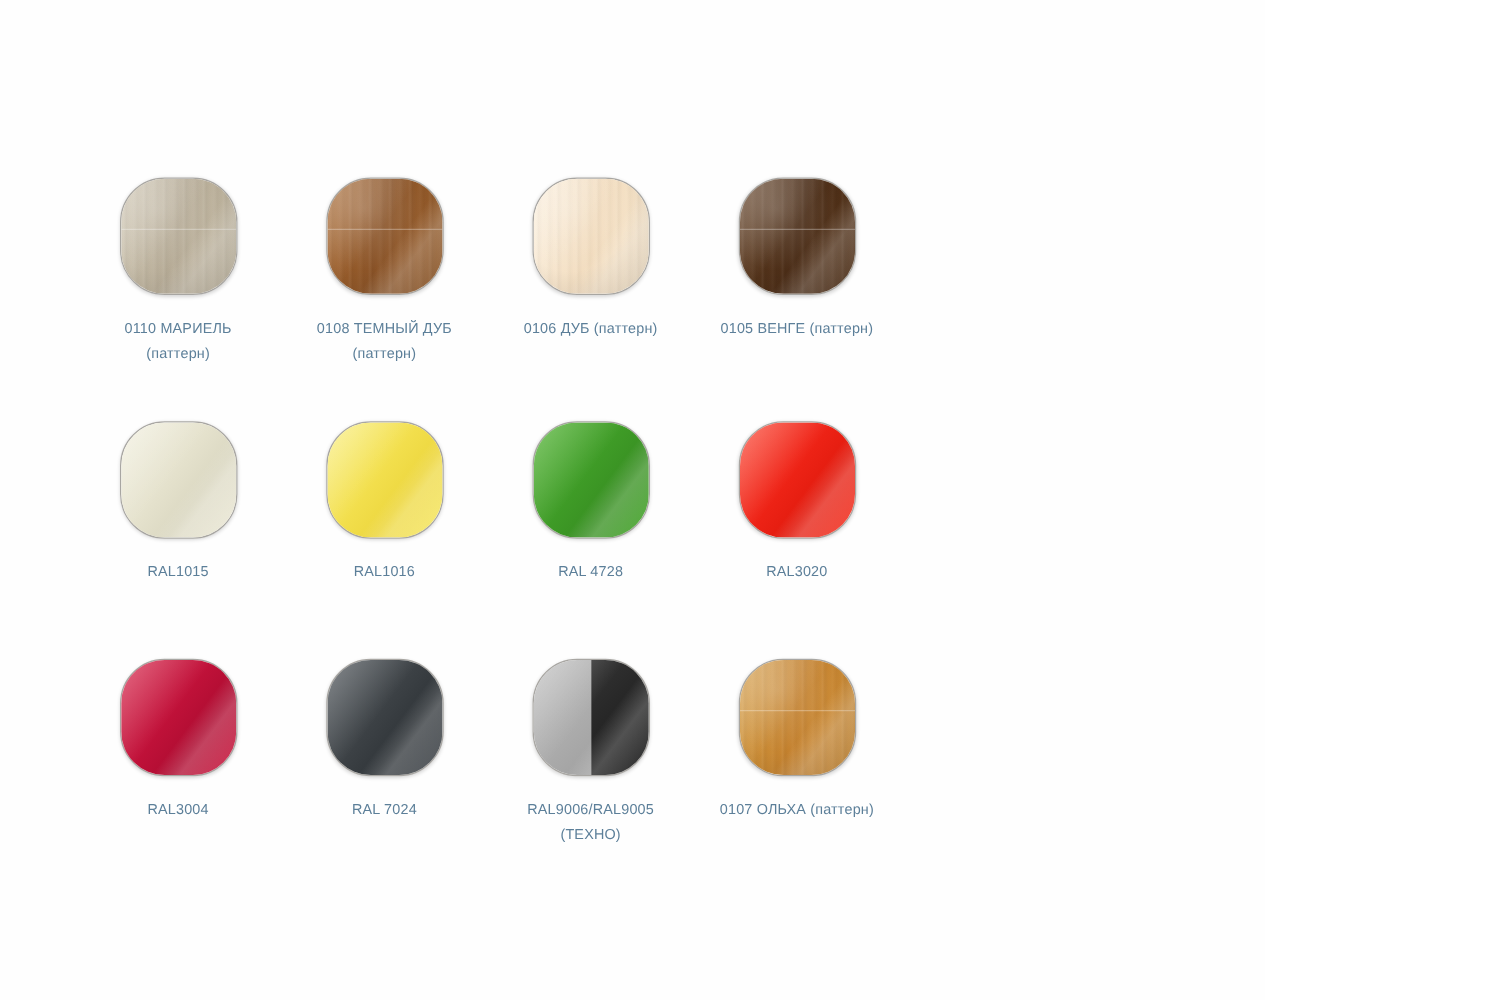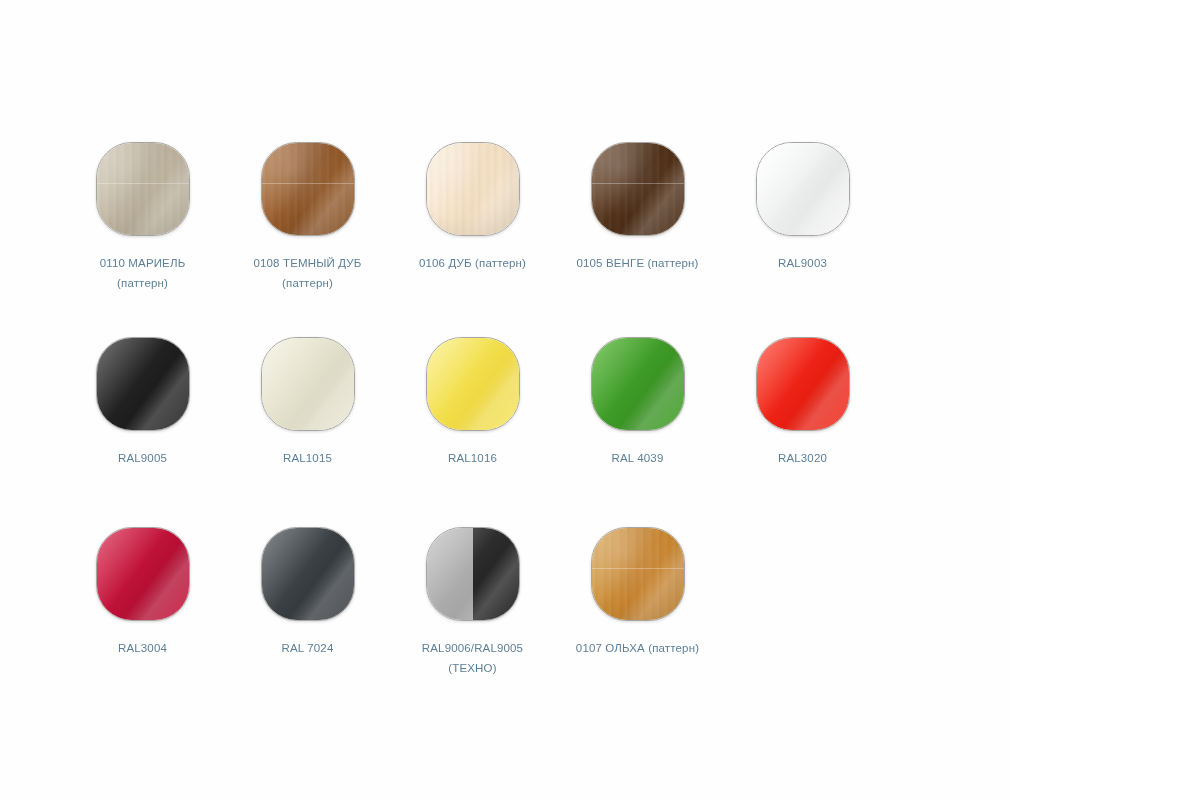--- a/index.html
+++ b/index.html
@@ -215,44 +215,26 @@
           <div class="chip-base" style="background:linear-gradient(100deg,#5d3a1e 0%,#4a2c16 50%,#553318 100%);"></div>
           <div class="chip-grain"></div>
           <div class="chip-seam"></div>
           <div class="chip-gloss"></div>
           <div class="chip-shade"></div>
         </div>
       </div>
       <div class="swatch-label">0105 ВЕНГЕ (паттерн)</div>
     </div>
 
-    <div class="swatch-cell">
-      <div class="swatch-chip-wrap">
-        <div class="swatch-chip">
-          <div class="chip-base" style="background:linear-gradient(127deg,#ffffff 0%,#f0f1f1 42%,#e3e4e4 62%,#fafafa 100%);"></div>
-          <div class="chip-gloss-soft"></div>
-        </div>
-      </div>
-      <div class="swatch-label">RAL9003</div>
-    </div>
 
 
   </div>
 
   <div class="swatch-row" id="row-2">
 
-    <div class="swatch-cell">
-      <div class="swatch-chip-wrap">
-        <div class="swatch-chip">
-          <div class="chip-base" style="background:linear-gradient(127deg,#3a3a3a 0%,#232323 40%,#1a1a1a 66%,#2e2e2e 100%);"></div>
-          <div class="chip-gloss"></div>
-        </div>
-      </div>
-      <div class="swatch-label">RAL9005</div>
-    </div>
 
     <div class="swatch-cell">
       <div class="swatch-chip-wrap">
         <div class="swatch-chip">
           <div class="chip-base" style="background:linear-gradient(127deg,#f2f0e0 0%,#e5e2cd 44%,#dbd8c2 66%,#eeebda 100%);"></div>
           <div class="chip-gloss"></div>
         </div>
       </div>
       <div class="swatch-label">RAL1015</div>
     </div>
@@ -267,21 +249,21 @@
       <div class="swatch-label">RAL1016</div>
     </div>
 
     <div class="swatch-cell">
       <div class="swatch-chip-wrap">
         <div class="swatch-chip">
           <div class="chip-base" style="background:linear-gradient(127deg,#4fb230 0%,#3f9c27 44%,#388f22 68%,#47a82c 100%);"></div>
           <div class="chip-gloss"></div>
         </div>
       </div>
-      <div class="swatch-label">RAL 4039</div>
+      <div class="swatch-label">RAL 4728</div>
     </div>
 
     <div class="swatch-cell">
       <div class="swatch-chip-wrap">
         <div class="swatch-chip">
           <div class="chip-base" style="background:linear-gradient(127deg,#fb4a38 0%,#ef2417 42%,#e21b0e 66%,#f73b2a 100%);"></div>
           <div class="chip-gloss"></div>
         </div>
       </div>
       <div class="swatch-label">RAL3020</div>

